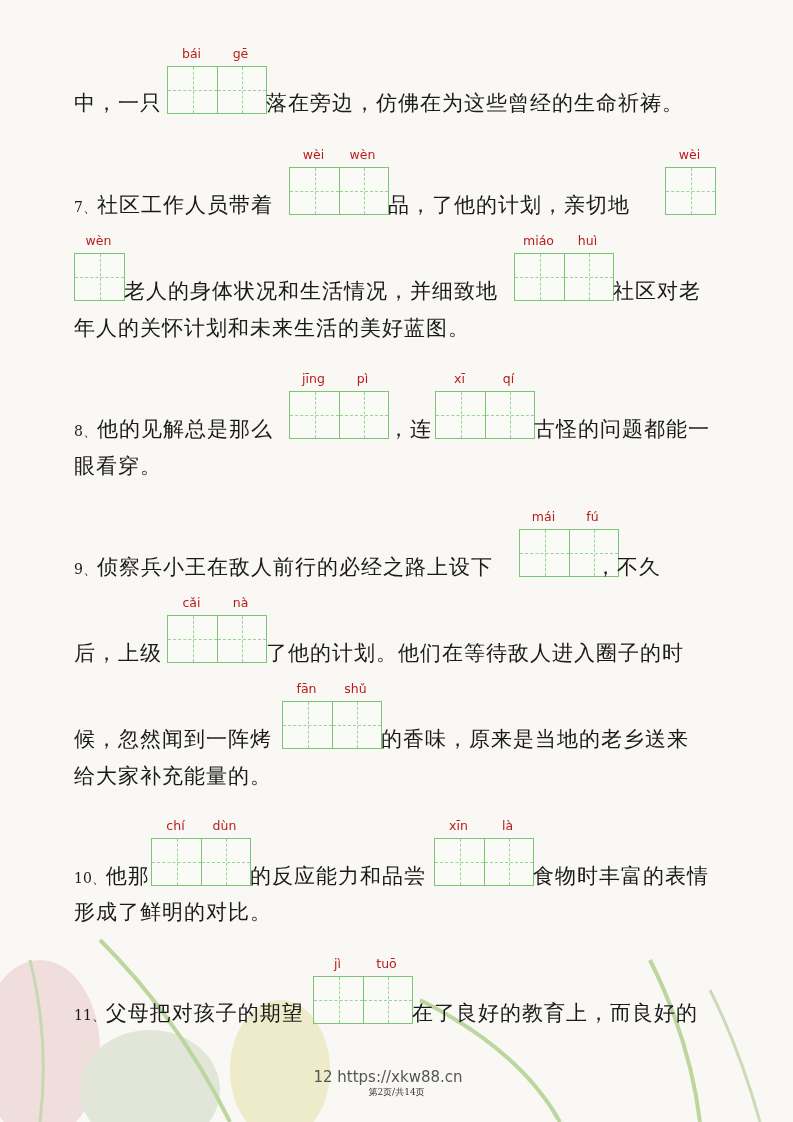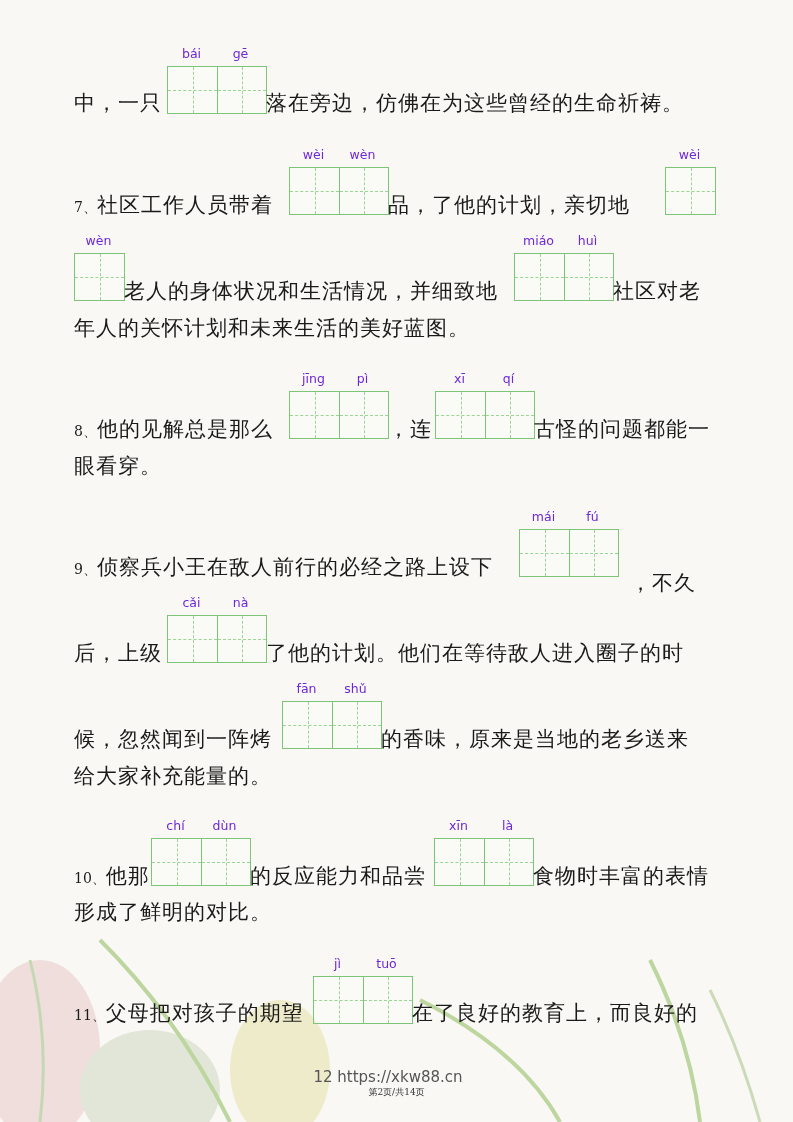--- a/index.html
+++ b/index.html
@@ -23,21 +23,21 @@
   }
   .cell + .cell { border-left:1.5px solid #7cc576; }
   .cell::before {
     content:""; position:absolute; left:50%; top:0; bottom:0; border-left:1.5px dashed #9bd595;
   }
   .cell::after {
     content:""; position:absolute; top:50%; left:0; right:0; border-top:1.5px dashed #9bd595;
   }
   .py {
     position:absolute; width:49px; text-align:center;
-    font-family:"DejaVu Sans", "Liberation Sans", sans-serif; font-size:12.5px; color:#6d28d9;
+    font-family:"DejaVu Sans", "Liberation Sans", sans-serif; font-size:12.5px; color:#b91c1c;
   }
   .footer-url {
     position:absolute; left:0; width:776px; top:1068px; text-align:center;
     font-family:"DejaVu Sans", "Liberation Sans", sans-serif; font-size:15px; color:#555;
   }
   .footer-page {
     position:absolute; left:0; width:793px; top:1086px; text-align:center;
     font-family:"DejaVu Serif", serif; font-size:9px; color:#333;
   }
 </style>
@@ -135,21 +135,21 @@
 
 <div class="line" style="left:74px; top:555px;">
   <span class="qnum">9、</span><span>侦察兵小王在敌人前行的必经之路上设下</span>
 </div>
 <div class="py" style="left:519px; top:509px;">mái</div>
 <div class="py" style="left:568px; top:509px;">fú</div>
 <div class="box" style="left:519px; top:529px;">
     <div class="cell"></div>
     <div class="cell"></div>
   </div>
-<div class="line" style="left:630px; top:555px;margin-top:16px;">
+<div class="line" style="left:595px; top:555px;">
   <span>，不久</span>
 </div>
 
 <div class="line" style="left:74px; top:641px;">
   <span>后，上级</span>
 </div>
 <div class="py" style="left:167px; top:595px;">cǎi</div>
 <div class="py" style="left:216px; top:595px;">nà</div>
 <div class="box" style="left:167px; top:615px;">
     <div class="cell"></div>

